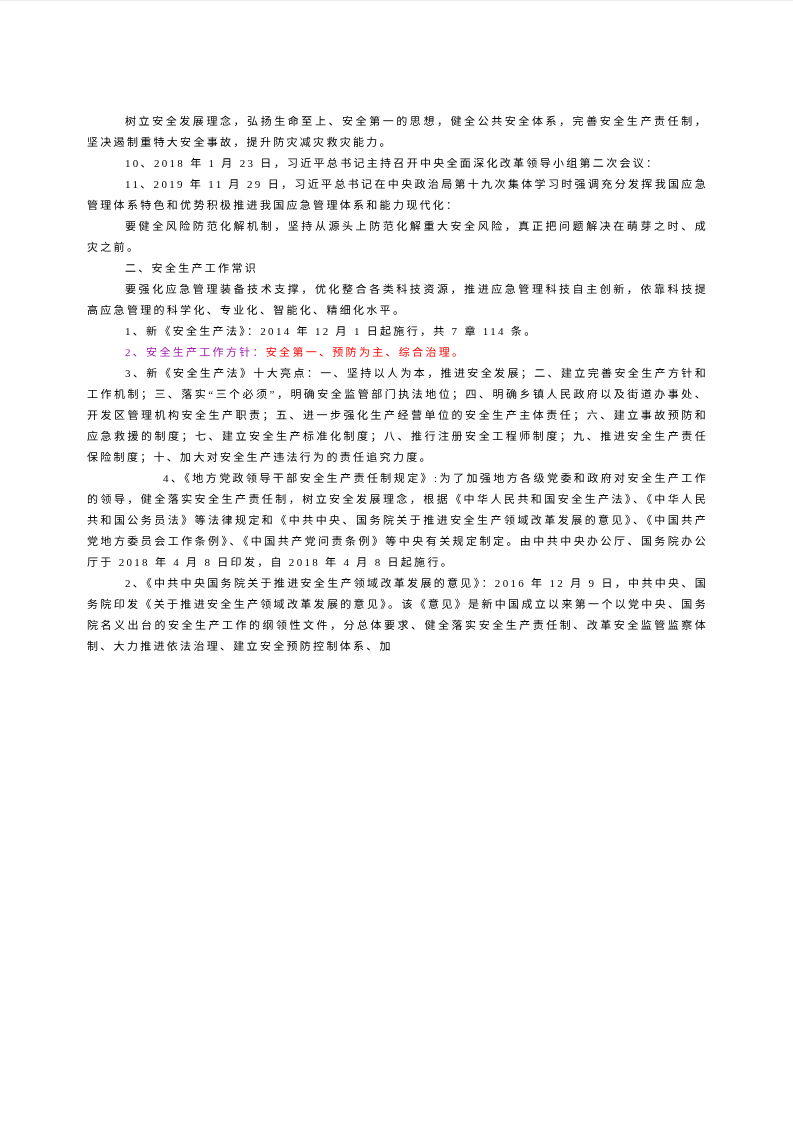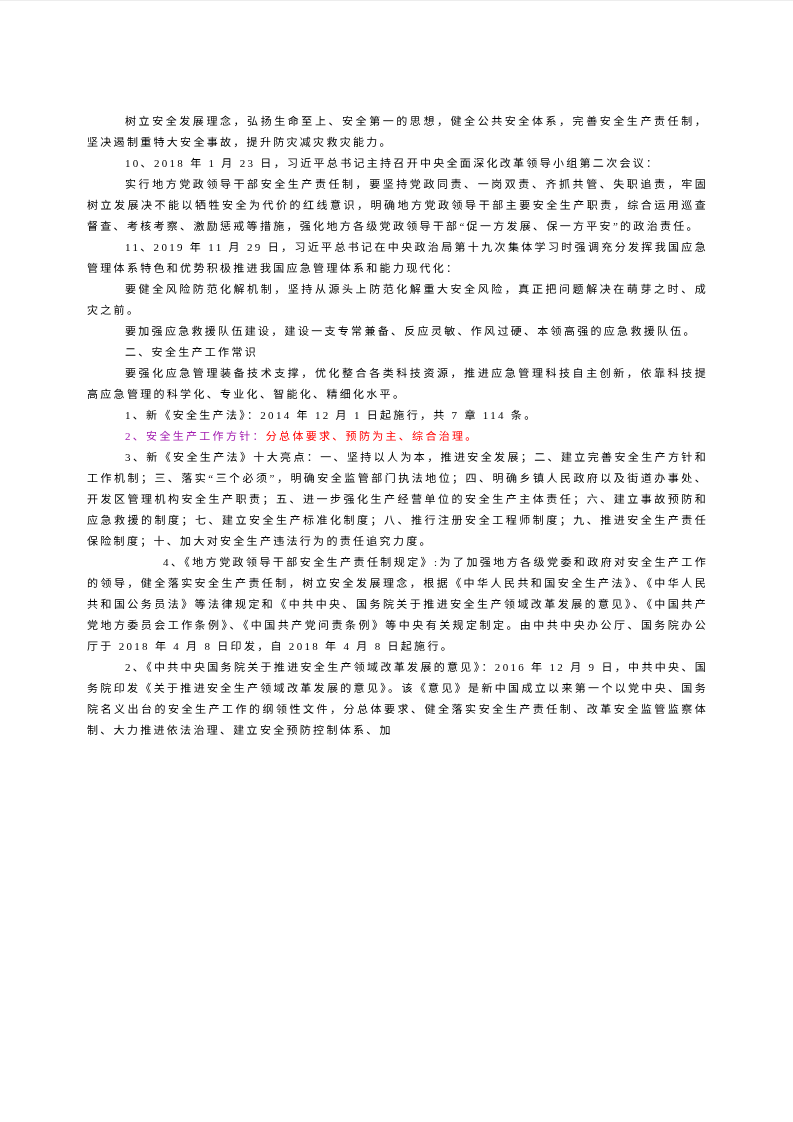--- a/index.html
+++ b/index.html
@@ -40,25 +40,23 @@
     word-break: break-all;
   }
 </style>
 </head>
 <body>
 
 <div class="page">
   <div class="doc-body">
       <p class="para"><span style="color: rgb(0, 0, 0);">树立安全发展理念，弘扬生命至上、安全第一的思想，健全公共安全体系，完善安全生产责任制，坚决遏制重特大安全事故，提升防灾减灾救灾能力。</span></p>
       <p class="para"><span style="color: rgb(0, 0, 0);">10、2018 年 1 月 23 日，习近平总书记主持召开中央全面深化改革领导小组第二次会议：</span></p>
-      <p class="para"><span style="color: rgb(0, 0, 0);">实行地方党政领导干部安全生产责任制，要坚持党政同责、一岗双责、齐抓共管、失职追责，牢固树立发展决不能以牺牲安全为代价的红线意识，明确地方党政领导干部主要安全生产职责，综合运用巡查督查、考核考察、激励惩戒等措施，强化地方各级党政领导干部“促一方发展、保一方平安”的政治责任。</span></p>
       <p class="para"><span style="color: rgb(0, 0, 0);">11、2019 年 11 月 29 日，习近平总书记在中央政治局第十九次集体学习时强调充分发挥我国应急管理体系特色和优势积极推进我国应急管理体系和能力现代化：</span></p>
       <p class="para"><span style="color: rgb(0, 0, 0);">要健全风险防范化解机制，坚持从源头上防范化解重大安全风险，真正把问题解决在萌芽之时、成灾之前。</span></p>
-      <p class="para"><span style="color: rgb(0, 0, 0);">要加强应急救援队伍建设，建设一支专常兼备、反应灵敏、作风过硬、本领高强的应急救援队伍。</span></p>
       <p class="para"><span style="color: rgb(0, 0, 0);">二、安全生产工作常识</span></p>
       <p class="para"><span style="color: rgb(0, 0, 0);">要强化应急管理装备技术支撑，优化整合各类科技资源，推进应急管理科技自主创新，依靠科技提高应急管理的科学化、专业化、智能化、精细化水平。</span></p>
       <p class="para"><span style="color: rgb(0, 0, 0);">1、新《安全生产法》：2014 年 12 月 1 日起施行，共 7 章 114 条。</span></p>
-      <p class="para"><span style="color: #a21caf;">2、安全生产工作方针：</span><span style="color: rgb(255, 0, 0);">分总体要求、预防为主、综合治理。</span></p>
+      <p class="para"><span style="color: #a21caf;">2、安全生产工作方针：</span><span style="color: rgb(255, 0, 0);">安全第一、预防为主、综合治理。</span></p>
       <p class="para"><span style="color: #000000;">3、新《安全生产法》十大亮点：一、坚持以人为本，推进安全发展；二、建立完善安全生产方针和工作机制；三、落实“三个必须”，明确安全监管部门执法地位；四、明确乡镇人民政府以及街道办事处、开发区管理机构安全生产职责；五、进一步强化生产经营单位的安全生产主体责任；六、建立事故预防和应急救援的制度；七、建立安全生产标准化制度；八、推行注册安全工程师制度；九、推进安全生产责任保险制度；十、加大对安全生产违法行为的责任追究力度。</span></p>
       <p class="para"><span style="color: rgb(0, 0, 0); margin-left: 38px;">4、《地方党政领导干部安全生产责任制规定》:为了加强地方各级党委和政府对安全生产工作的领导，健全落实安全生产责任制，树立安全发展理念，根据《中华人民共和国安全生产法》、《中华人民共和国公务员法》等法律规定和《中共中央、国务院关于推进安全生产领域改革发展的意见》、《中国共产党地方委员会工作条例》、《中国共产党问责条例》等中央有关规定制定。由中共中央办公厅、国务院办公厅于 2018 年 4 月 8 日印发，自 2018 年 4 月 8 日起施行。</span></p>
       <p class="para"><span style="color: rgb(0, 0, 0);">2、《中共中央国务院关于推进安全生产领域改革发展的意见》：2016 年 12 月 9 日，中共中央、国务院印发《关于推进安全生产领域改革发展的意见》。该《意见》是新中国成立以来第一个以党中央、国务院名义出台的安全生产工作的纲领性文件，分总体要求、健全落实安全生产责任制、改革安全监管监察体制、大力推进依法治理、建立安全预防控制体系、加</span></p>
     </div>
 </div>
 
 </body></html>

